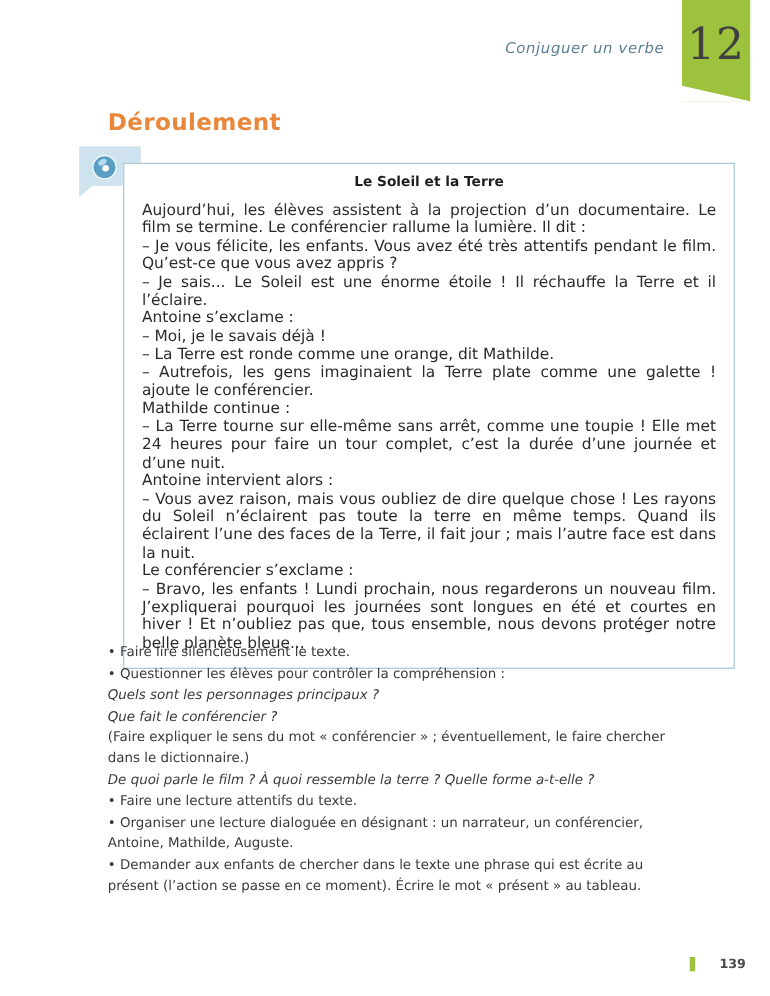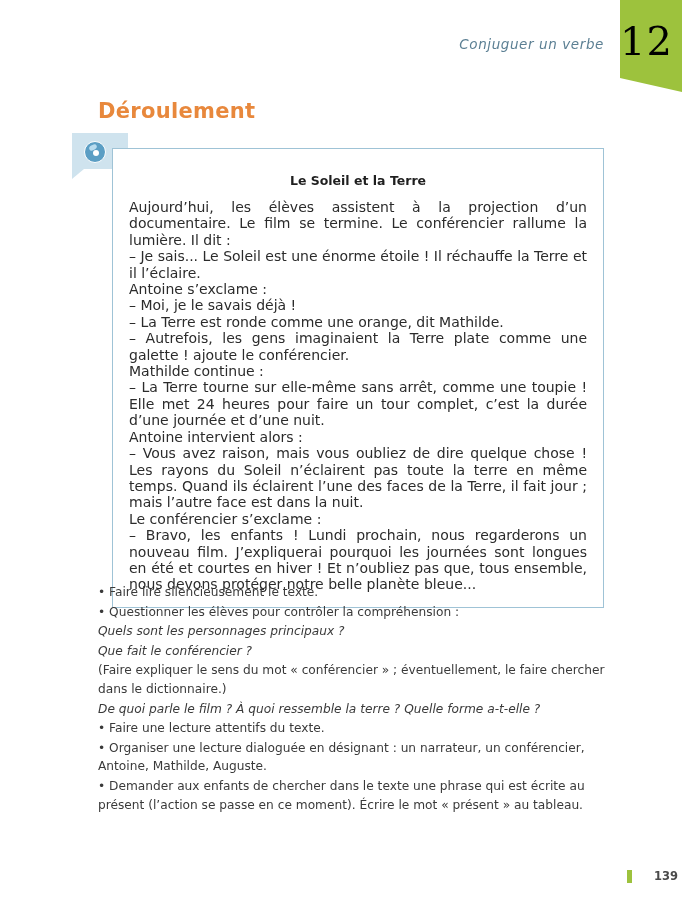--- a/index.html
+++ b/index.html
@@ -34,22 +34,22 @@
     left: 0; bottom: 0;
     width: 0; height: 0;
     border-left: 62px solid #ffffff;
     border-top: 14px solid transparent;
   }
   .chapter-number {
     position: absolute;
     top: 18px;
     left: 0;
     width: 62px;
-    text-align: left;
-    color: #000000;
+    text-align: center;
+    color: #404040;
     font-family: "DejaVu Serif", serif;
     font-size: 40px;
     letter-spacing: 1px;
   }
   .header-title {
     position: absolute;
     top: 36px;
     right: 96px;
     color: #5b7f93;
     font-size: 13.5px;
@@ -106,25 +106,25 @@
     width: 8px; height: 5px;
     background: #b9dcef;
     border-radius: 50% / 60%;
     transform: rotate(-28deg);
   }
 
   .textbox {
     position: absolute;
     top: 148px;
     left: 112px;
-    width: 492px;
+    width: 556px;
     min-height: 420px;
     border: 1px solid #9fc3d6;
     background: #ffffff;
-    padding: 24px 16px 14px 16px;
+    padding: 8px 16px 14px 16px;
   }
   .textbox-title {
     text-align: center;
     font-weight: bold;
     font-size: 12.5px;
     color: #1f1f1f;
     margin-bottom: 11px;
   }
   .textbox p {
     margin: 0;
@@ -186,20 +186,21 @@
   <div class="cd-icon">
     <div class="gleam"></div>
   </div>
   <div class="flag-tail"></div>
 </div>
 
 <div class="textbox">
   <div class="textbox-title">Le Soleil et la Terre</div>
   <div id="textbox-body">
       <p>Aujourd’hui, les élèves assistent à la projection d’un documentaire. Le film se termine. Le conférencier rallume la lumière. Il dit :</p>
+      <p>– Je vous félicite, les enfants. Vous avez été très attentifs pendant le film. Qu’est-ce que vous avez appris ?</p>
       <p>– Je sais... Le Soleil est une énorme étoile ! Il réchauffe la Terre et il l’éclaire.</p>
       <p>Antoine s’exclame :</p>
       <p>– Moi, je le savais déjà !</p>
       <p>– La Terre est ronde comme une orange, dit Mathilde.</p>
       <p>– Autrefois, les gens imaginaient la Terre plate comme une galette ! ajoute le conférencier.</p>
       <p>Mathilde continue :</p>
       <p>– La Terre tourne sur elle-même sans arrêt, comme une toupie ! Elle met 24 heures pour faire un tour complet, c’est la durée d’une journée et d’une nuit.</p>
       <p>Antoine intervient alors :</p>
       <p>– Vous avez raison, mais vous oubliez de dire quelque chose ! Les rayons du Soleil n’éclairent pas toute la terre en même temps. Quand ils éclairent l’une des faces de la Terre, il fait jour ; mais l’autre face est dans la nuit.</p>
       <p>Le conférencier s’exclame :</p>

